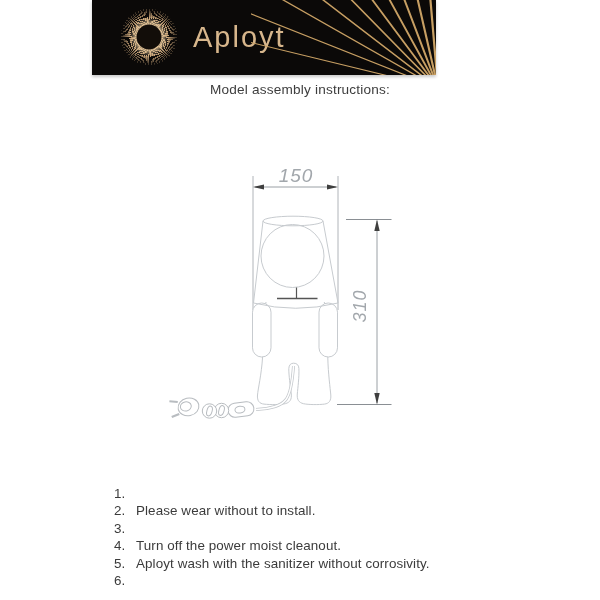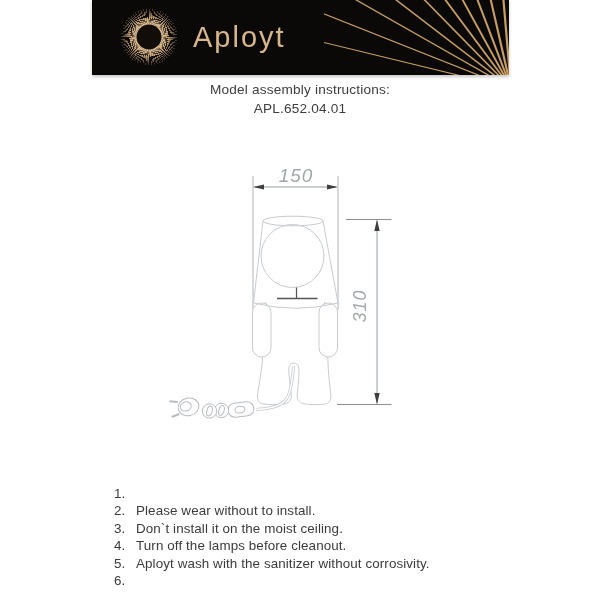--- a/index.html
+++ b/index.html
@@ -1,20 +1,20 @@
 <!DOCTYPE html>
 <html><head>
 <meta charset="utf-8">
 <style>
   html,body{margin:0;padding:0;background:#fff;}
   .page{position:relative;width:600px;height:600px;background:#ffffff;overflow:hidden;
         font-family:"Liberation Sans", sans-serif;}
 
   
-  .banner{position:absolute;left:92px;top:0;width:417px;height:75px;background:#0b0908;
+  .banner{position:absolute;left:92px;top:0;width:344px;height:75px;background:#0b0908;
           overflow:hidden;box-shadow:0 2px 3px rgba(0,0,0,.22);}
   .sunburst{position:absolute;left:29px;top:9px;width:56px;height:56px;}
   .spokes{position:absolute;inset:0;border-radius:50%;
           background:repeating-conic-gradient(rgba(210,172,126,.95) 0deg 1.7deg, rgba(0,0,0,0) 1.7deg 6deg);}
   .spokes2{position:absolute;inset:2px;border-radius:50%;opacity:.75;
           background:repeating-conic-gradient(from 3deg, rgba(210,172,126,.85) 0deg 1.4deg, rgba(0,0,0,0) 1.4deg 6deg);}
   .burst-glow{position:absolute;inset:0;border-radius:50%;
           background:radial-gradient(circle, rgba(243,216,176,.6) 0 20%, rgba(243,216,176,.25) 38%, rgba(243,216,176,0) 52%);}
   .burst-fade{position:absolute;inset:0;border-radius:50%;
           background:radial-gradient(circle, rgba(11,9,8,0) 0 48%, #0b0908 76%);}
@@ -61,21 +61,20 @@
         <line x1="187" y1="88" x2="-53" y2="-96" stroke-width="1.5"></line>
         <line x1="187" y1="88" x2="-75" y2="-61" stroke-width="1.3"></line>
         <line x1="187" y1="88" x2="-93" y2="-23" stroke-width="1.2"></line>
         <line x1="187" y1="88" x2="-105" y2="17" stroke-width="1.1"></line>
       </g>
     </svg>
   </div>
 
   <div class="title-block">
     <div>Model assembly instructions:</div>
-    <div>APL.652.04.01</div>
   </div>
 
   <svg class="diagram" width="270" height="272" viewBox="150 162 270 272">
 
     <g>
       <line x1="253" y1="176" x2="253" y2="310" stroke="#a7acb1" stroke-width="0.9"></line>
       <line x1="338" y1="176" x2="338" y2="310" stroke="#a7acb1" stroke-width="0.9"></line>
       <line x1="255" y1="187" x2="336" y2="187" stroke="#9aa0a5" stroke-width="1"></line>
       <polygon points="253,187 264,184.4 264,189.6" fill="#3f3f3f"></polygon>
       <polygon points="338,187 327,184.4 327,189.6" fill="#3f3f3f"></polygon>
@@ -151,25 +150,24 @@
   <div class="instructions">
     <div class="instr-row">
       <span class="instr-num">1.</span>
     </div>
     <div class="instr-row">
       <span class="instr-num">2.</span>
       <span>Please wear without to install.</span>
     </div>
     <div class="instr-row">
       <span class="instr-num">3.</span>
-      <span>Don`t install it on the moist ceiling.</span>
     </div>
     <div class="instr-row">
       <span class="instr-num">4.</span>
-      <span>Turn off the lamps before cleanout.</span>
+      <span>Turn off the power moist cleanout.</span>
     </div>
     <div class="instr-row">
       <span class="instr-num">5.</span>
       <span>Aployt wash with the sanitizer without corrosivity.</span>
     </div>
     <div class="instr-row">
       <span class="instr-num">6.</span>
     </div>
   </div>
 

